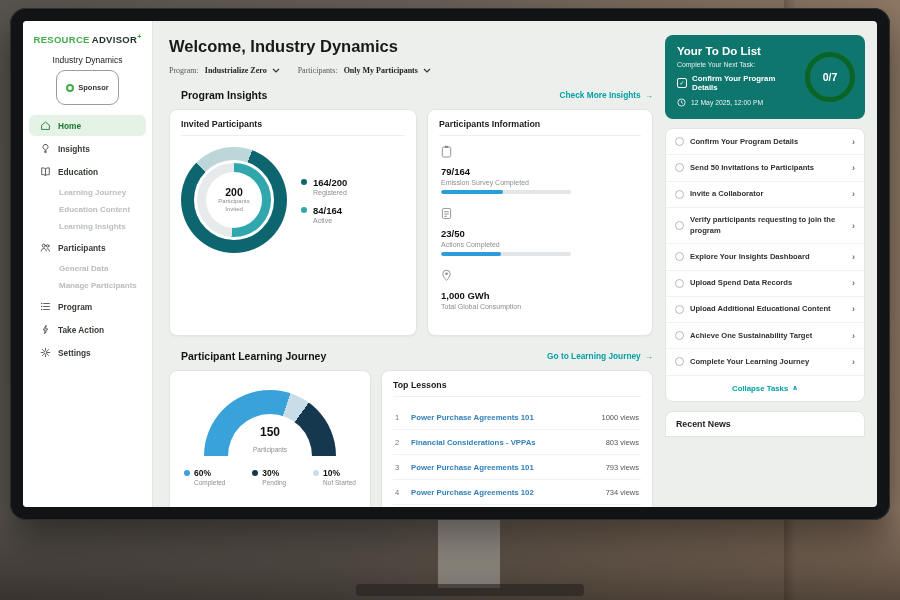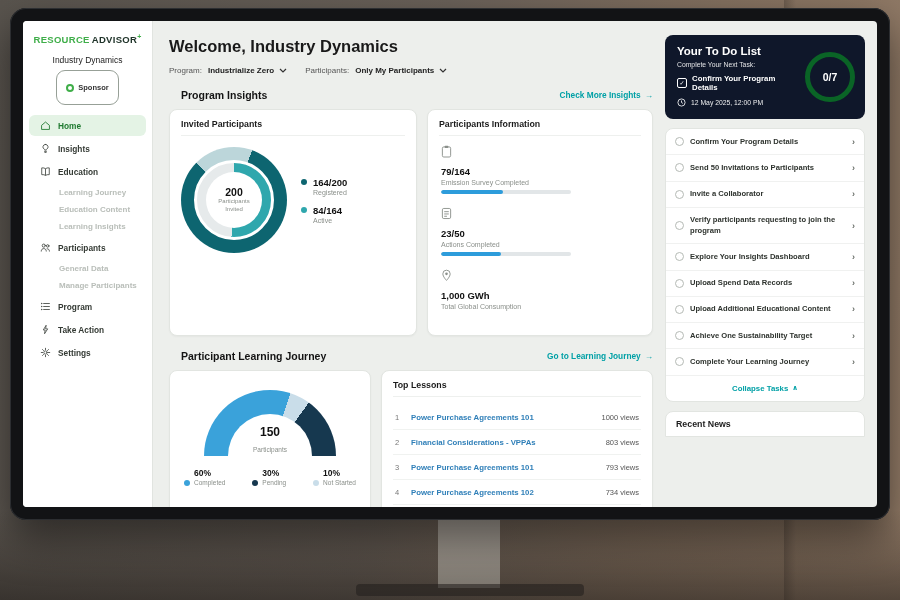--- a/index.html
+++ b/index.html
@@ -34,21 +34,21 @@
   .nav-item{display:flex;align-items:center;gap:7px;padding:5px 8px 5px 11px;margin:2px 6px;
     border-radius:6px;font-size:8.3px;font-weight:bold;color:#343a34;cursor:pointer;}
   .nav-item svg{width:11px;height:11px;flex:none;}
   .nav-item.active{background:#e4f3e5;color:#1f7a30;}
   .nav-item.active svg path, .nav-item.active svg circle{stroke:#1f7a30;}
   .nav-sub{padding:4px 8px 4px 30px;margin:0 6px;font-size:8px;color:#b9beb9;font-weight:600;cursor:pointer;}
 
   
   .main{flex:1;padding:14px 12px 0 16px;min-width:0;box-sizing:border-box;border-radius:14px;}
   .welcome{font-size:16.5px;font-weight:bold;color:#191919;margin:2px 0 10px;}
-  .filters{display:flex;align-items:flex-start;gap:6px;font-size:8px;color:#555;}
+  .filters{display:flex;align-items:flex-start;gap:6px;font-size:8px;color:#555;font-family:Liberation Serif, serif;}
   .fselect{display:inline-flex;align-items:center;gap:5px;background:none;border:none;font-size:8px;
     font-weight:bold;color:#222;font-family:inherit;cursor:pointer;padding:0;margin-right:12px;}
   .section-row{display:flex;align-items:center;justify-content:space-between;margin:14px 0 8px;}
   .section-title{font-size:10.5px;font-weight:bold;color:#141414;margin:0;padding-left:12px;}
   .tlink{font-size:8.3px;font-weight:bold;color:#00a0a6;display:inline-flex;gap:4px;align-items:center;cursor:pointer;}
   .cards-row{display:flex;gap:10px;align-items:stretch;}
   .card{background:#fff;border:1px solid #e2e5e1;border-radius:8px;padding:9px 11px;
     box-shadow:0 1px 2px rgba(0,0,0,.04);box-sizing:border-box;}
   .card-title{font-size:8.8px;font-weight:bold;color:#1c1c1c;padding-bottom:6px;border-bottom:1px solid #eef0ee;margin:0 0 8px;}
 
@@ -81,33 +81,33 @@
   .card-education{width:202px;min-height:148px;}
   .card-lessons{flex:1;min-height:148px;}
   .gauge-wrap{position:relative;width:132px;height:66px;margin:10px auto 2px;overflow:hidden;}
   .gauge-fill{position:absolute;left:0;top:0;width:132px;height:132px;border-radius:50%;
     background:conic-gradient(from 270deg,#3aa2da 0 108deg,#c9dde9 108deg 126deg,#16384f 126deg 180deg,#ffffff 180deg 360deg);}
   .gauge-hole{position:absolute;left:50%;top:66px;transform:translate(-50%,-50%);width:84px;height:84px;border-radius:50%;background:#fff;}
   .gauge-center{position:absolute;left:0;right:0;bottom:0;text-align:center;}
   .gauge-value{font-size:12px;font-weight:bold;color:#111;display:block;line-height:1;}
   .gauge-label{font-size:6.5px;color:#8a8f8a;}
   .edu-legend{display:flex;justify-content:space-between;margin-top:12px;padding:0 3px;}
-  .edu-item{display:flex;gap:4px;align-items:flex-end;}
+  .edu-item{display:flex;gap:4px;align-items:flex-start;}
   .edu-value{font-size:8.5px;font-weight:bold;color:#111;}
   .edu-label{font-size:6.5px;color:#8a8f8a;margin-top:1px;}
 
   .lesson-row{display:flex;align-items:center;gap:8px;padding:7.5px 2px;border-bottom:1px solid #f0f2f0;}
   .lesson-row:last-of-type{border-bottom:none;}
   .lesson-rank{font-size:7.5px;color:#777;width:8px;flex:none;}
   .lesson-name{font-size:7.8px;font-weight:600;color:#2f7fb8;flex:1;cursor:pointer;}
   .lesson-views{font-size:7.5px;color:#555;white-space:nowrap;}
 
   
   .rightcol{width:212px;min-width:212px;padding:14px 12px 0 0;box-sizing:border-box;}
-  .todo-card{position:relative;background:#0f172a;border-radius:8px;padding:10px 62px 12px 12px;color:#fff;}
+  .todo-card{position:relative;background:#0f766e;border-radius:8px;padding:10px 62px 12px 12px;color:#fff;}
   .todo-title{font-size:11.5px;font-weight:bold;}
   .todo-sub{font-size:6.8px;opacity:.88;margin:4px 0 6px;}
   .todo-next{display:flex;gap:5px;align-items:center;font-size:7.8px;font-weight:bold;cursor:pointer;}
   .check-box{width:8px;height:8px;border:1px solid #fff;border-radius:2px;font-size:6px;line-height:8px;
     text-align:center;flex:none;}
   .todo-due{display:flex;gap:5px;align-items:center;font-size:6.8px;margin-top:6px;opacity:.92;}
   .ring{position:absolute;right:10px;top:50%;transform:translateY(-50%);width:40px;height:40px;border-radius:50%;
     border:5px solid #0a6426;display:flex;align-items:center;justify-content:center;font-size:10.5px;font-weight:bold;}
   .tasks-card{background:#fff;border:1px solid #e2e5e1;border-radius:8px;margin-top:9px;overflow:hidden;}
   .task-row{display:flex;align-items:center;gap:6px;padding:7.5px 9px;border-bottom:1px solid #f0f1f0;cursor:pointer;}

